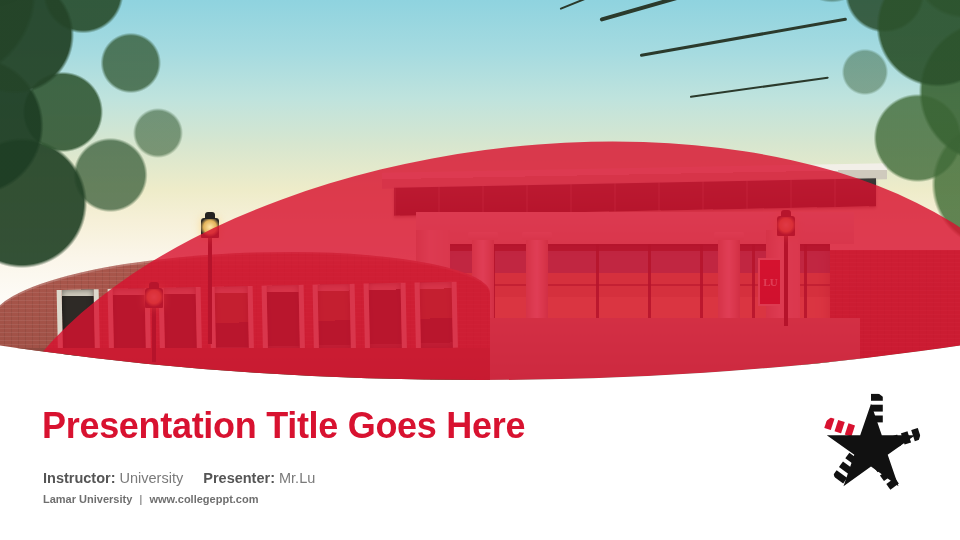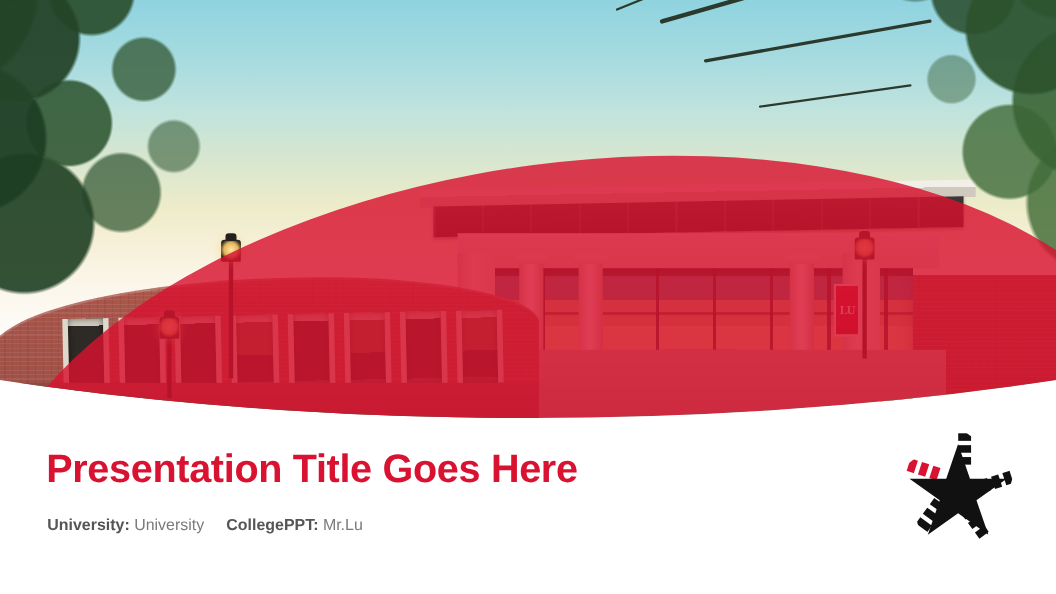--- a/index.html
+++ b/index.html
@@ -460,27 +460,32 @@
     </div>
 
     <div class="swoosh">
       <div class="swoosh-fill" style="background: rgba(216, 18, 48, 0.82);"></div>
     </div>
   </div>
 
   <div class="title" style="color:#d81230;">Presentation Title Goes Here</div>
 
   <div class="meta-line">
-    <span class="lbl">University:</span>
+    <span class="lbl">Instructor:</span>
     <span class="val">University</span>
     <span class="gap"></span>
-    <span class="lbl">CollegePPT:</span>
+    <span class="lbl">Presenter:</span>
     <span class="val">Mr.Lu</span>
   </div>
 
+  <div class="sub-line">
+    <span>Lamar University</span>
+    <span class="sep">|</span>
+    <span>www.collegeppt.com</span>
+  </div>
 
   <div class="logo">
     <svg viewBox="0 0 120 114" width="118" height="112">
       <defs>
 
         <clipPath id="w0">
             <polygon points="60,56 60,0 113,39"></polygon>
           </clipPath>
         <clipPath id="w1">
             <polygon points="60,56 113,39 93,104"></polygon>

